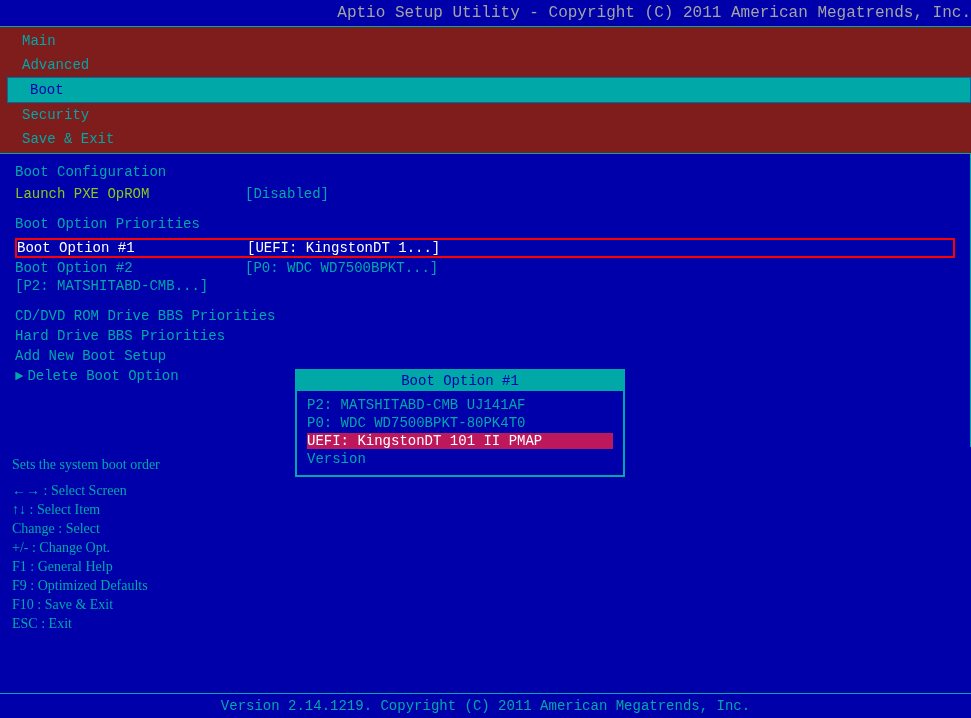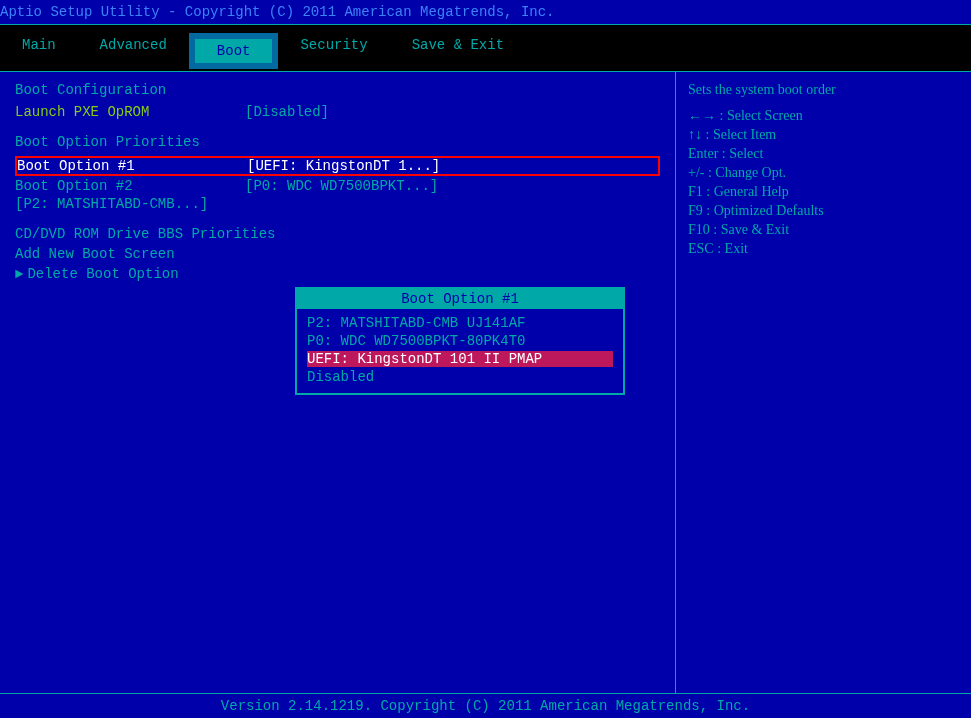--- a/index.html
+++ b/index.html
@@ -18,54 +18,55 @@
       width: 971px;
       height: 718px;
       background: #0000aa;
       display: flex;
       flex-direction: column;
     }
 
     
     #title-bar {
       background: #0000aa;
-      color: #3b82f6;
-      text-align: left;
+      color: #a3a3a3;
+      text-align: right;
       padding: 4px 0;
-      font-size: 14px;
+      font-size: 16px;
     }
 
     
     #menu-bar {
       display: flex;
-      flex-direction: row;
-      background: #000000;
-      padding: 8px 0 2px 0;
+      flex-direction: column;
+      background: #7f1d1d;
+      padding: 2px 0 2px 0;
       gap: 0;
       border-top: 1px solid #00a8a8;
       border-bottom: 1px solid #00a8a8;
     }
 
     .menu-item {
       color: #00a8a8;
       padding: 4px 22px;
       cursor: pointer;
       font-size: 14px;
     }
 
     .menu-item.active {
       background: #00a8a8;
       color: #0000aa;
-      border: 6px solid #0369a1;
+      border: 1px solid #0369a1;
+      margin-left: 7px;
     }
 
     
     #main-content {
       display: flex;
-      flex-direction: row;
+      flex-direction: column;
       flex: 1;
       overflow: hidden;
     }
 
     
     #left-panel {
       flex: 1;
       padding: 10px 15px;
       border-right: 1px solid #00a8a8;
       position: relative;
@@ -188,20 +189,21 @@
     }
 
     
     #footer {
       background: #0000aa;
       color: #00a8a8;
       text-align: center;
       padding: 4px 0;
       font-size: 14px;
       border-top: 1px solid #00a8a8;
+      margin-top: 48px;
     }
 
     .highlighted-row-wrapper {
       border: 2px solid #ff0000;
       display: flex;
       flex-direction: row;
       margin-bottom: 2px;
     }
 
     .highlighted-row-inner {
@@ -264,56 +266,59 @@
       <div class="boot-option-row">
         <div class="boot-option-value">[P2: MATSHITABD-CMB...]</div>
       </div>
 
       <div class="spacer"></div>
 
       <div class="menu-link">
         <span>CD/DVD ROM Drive BBS Priorities</span>
       </div>
 
-
       <div class="menu-link">
-        <span>Add New Boot Screen</span>
+        <span>Hard Drive BBS Priorities</span>
+      </div>
+
+      <div class="menu-link">
+        <span>Add New Boot Setup</span>
       </div>
 
       <div class="menu-link">
         <span class="arrow">►</span>
         <span>Delete Boot Option</span>
       </div>
 
       <div id="dropdown-popup">
         <div class="popup-title">Boot Option #1</div>
         <div class="popup-body">
           <div class="popup-option">P2: MATSHITABD-CMB UJ141AF</div>
           <div class="popup-option">P0: WDC WD7500BPKT-80PK4T0</div>
           <div class="popup-option selected">UEFI: KingstonDT 101 II PMAP</div>
-          <div class="popup-option">Disabled</div>
+          <div class="popup-option">Version</div>
         </div>
       </div>
 
     </div>
 
     <div id="right-panel">
       <div class="help-text">Sets the system boot order</div>
 
       <div class="key-help-section">
         <div class="key-row">
           <span>←→</span>
           <span>: Select Screen</span>
         </div>
         <div class="key-row">
           <span>↑↓</span>
           <span>: Select Item</span>
         </div>
         <div class="key-row">
-          <span>Enter</span>
+          <span>Change</span>
           <span>: Select</span>
         </div>
         <div class="key-row">
           <span>+/-</span>
           <span>: Change Opt.</span>
         </div>
         <div class="key-row">
           <span>F1</span>
           <span>: General Help</span>
         </div>

